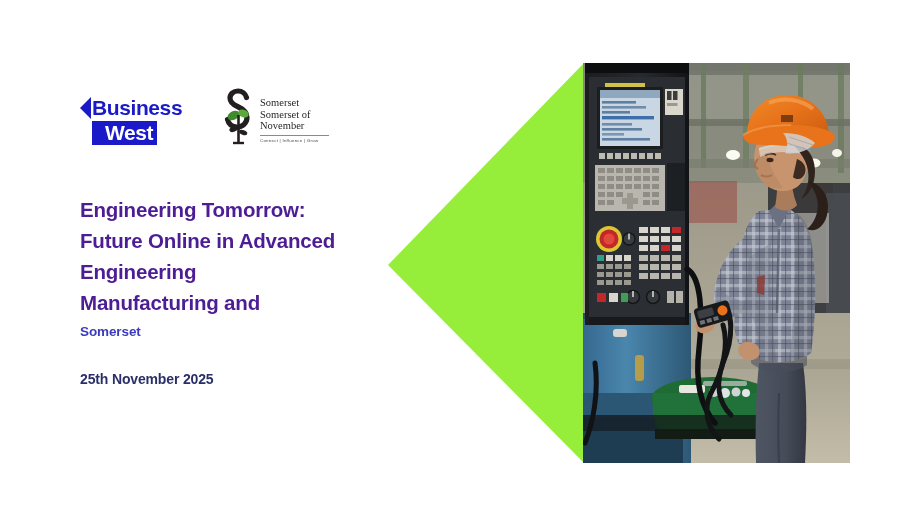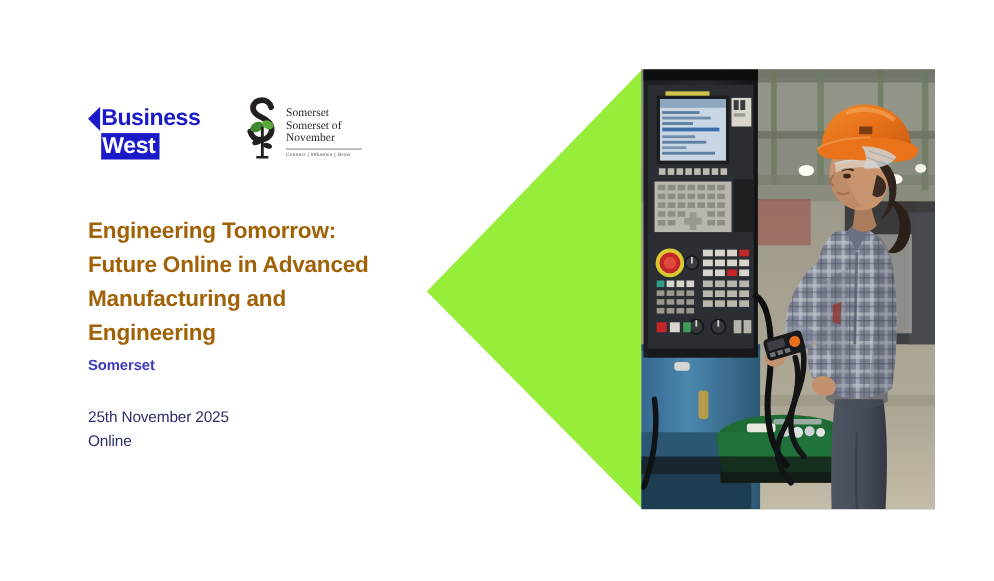--- a/index.html
+++ b/index.html
@@ -64,21 +64,21 @@
     color: #1a1ac8;
     letter-spacing: -0.4px;
     line-height: 22px;
     font-family: "Liberation Sans", sans-serif;
   }
   .bw-line2 {
     margin-left: 12px;
     margin-top: 1px;
     background: #1a1ac8;
     display: inline-block;
-    padding: 0px 4px 1px 1px;
+    padding: 0px 4px 1px 13px;
   }
   .bw-west {
     font-size: 21px;
     font-weight: bold;
     color: #ffffff;
     letter-spacing: -0.4px;
     line-height: 23px;
     display: block;
     font-family: "Liberation Sans", sans-serif;
   }
@@ -124,41 +124,41 @@
 
   
   .headline {
     position: absolute;
     left: 80px;
     top: 194px;
     width: 300px;
     font-size: 20.5px;
     line-height: 31px;
     font-weight: bold;
-    color: #a16207;
+    color: #4c1d95;
     letter-spacing: -0.2px;
   }
 
   .subtitle {
     position: absolute;
     left: 80px;
     top: 324px;
     font-size: 13.5px;
     font-weight: bold;
     color: #3b3bbf;
     letter-spacing: -0.1px;
   }
 
   .datetime-block {
     position: absolute;
     left: 80px;
     top: 369px;
     font-size: 14px;
     line-height: 20.5px;
-    font-weight: normal;
+    font-weight: bold;
     color: #2b2f68;
     letter-spacing: -0.15px;
   }
 
   
   .green-triangle {
     position: absolute;
     left: 388px;
     top: 63px;
     width: 196px;
@@ -222,29 +222,28 @@
           <div class="scc-tagline">Connect | Influence | Grow</div>
         </div>
       </div>
 
     </div>
   </div>
 
   <div class="headline">
     <div>Engineering Tomorrow:</div>
     <div>Future Online in Advanced</div>
+    <div>Engineering</div>
     <div>Manufacturing and</div>
-    <div>Engineering</div>
   </div>
 
   <div class="subtitle">Somerset</div>
 
   <div class="datetime-block">
     <div>25th November 2025</div>
-    <div>Online</div>
   </div>
 
   <div class="green-triangle"></div>
 
   <div class="photo">
     <svg width="267" height="400" viewBox="0 0 267 400">
       <defs>
         <linearGradient id="bgWall" x1="0" y1="0" x2="0" y2="1">
           <stop offset="0%" stop-color="#8f9187"></stop>
           <stop offset="45%" stop-color="#a39e8d"></stop>

